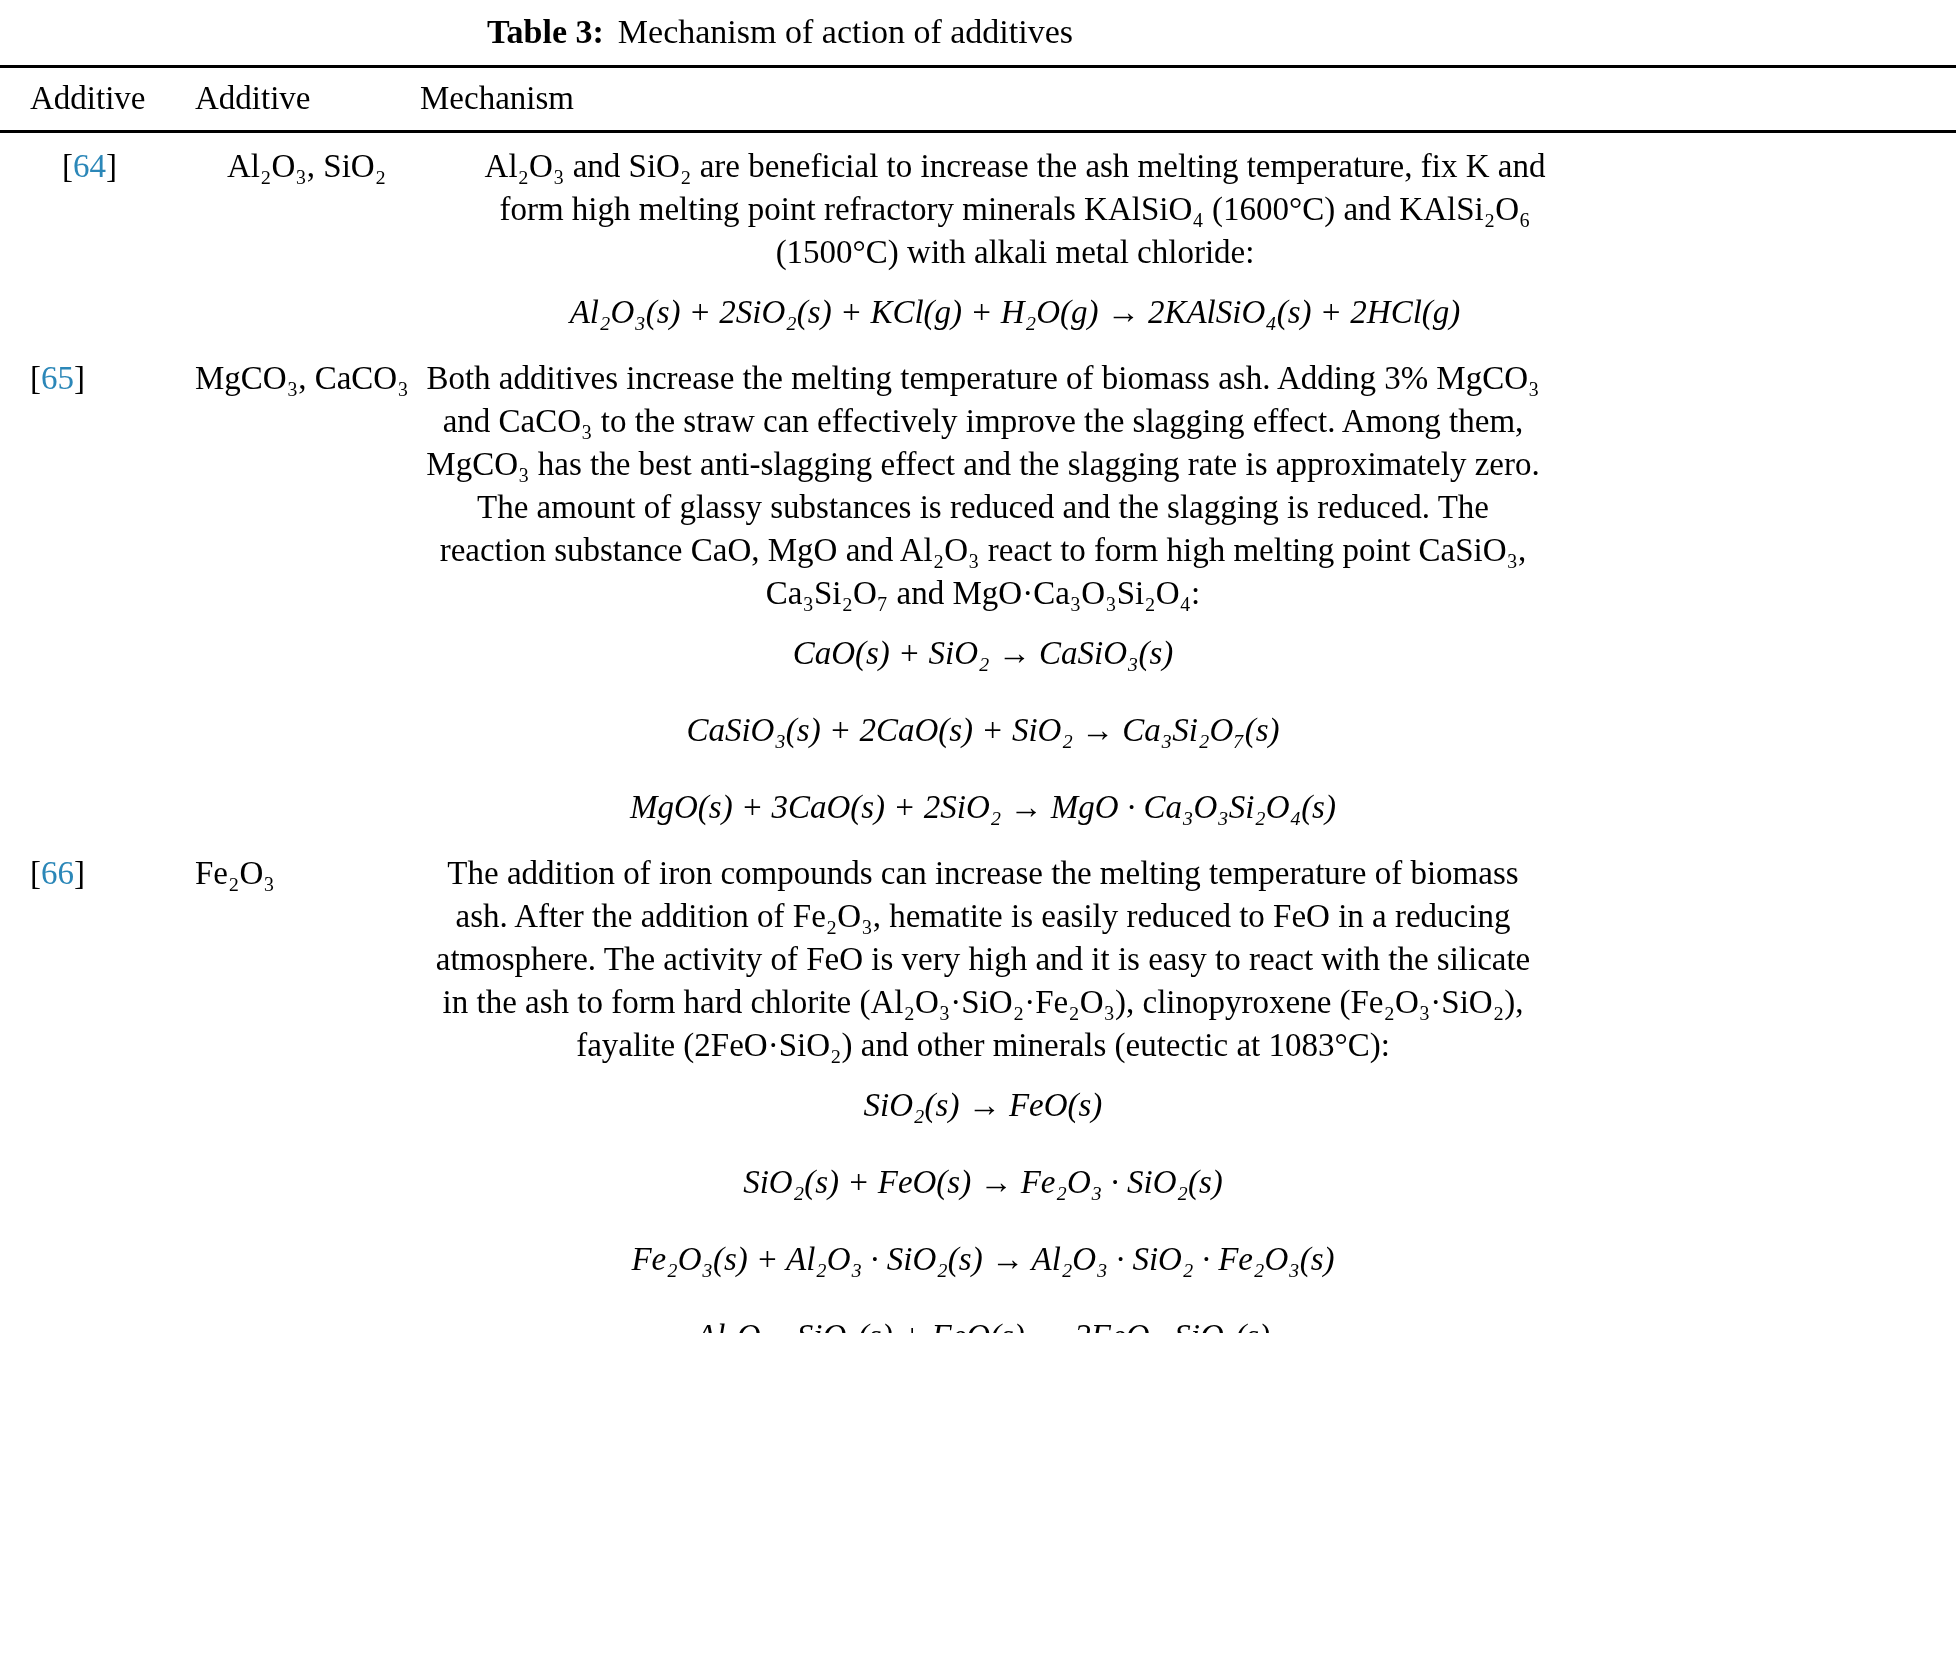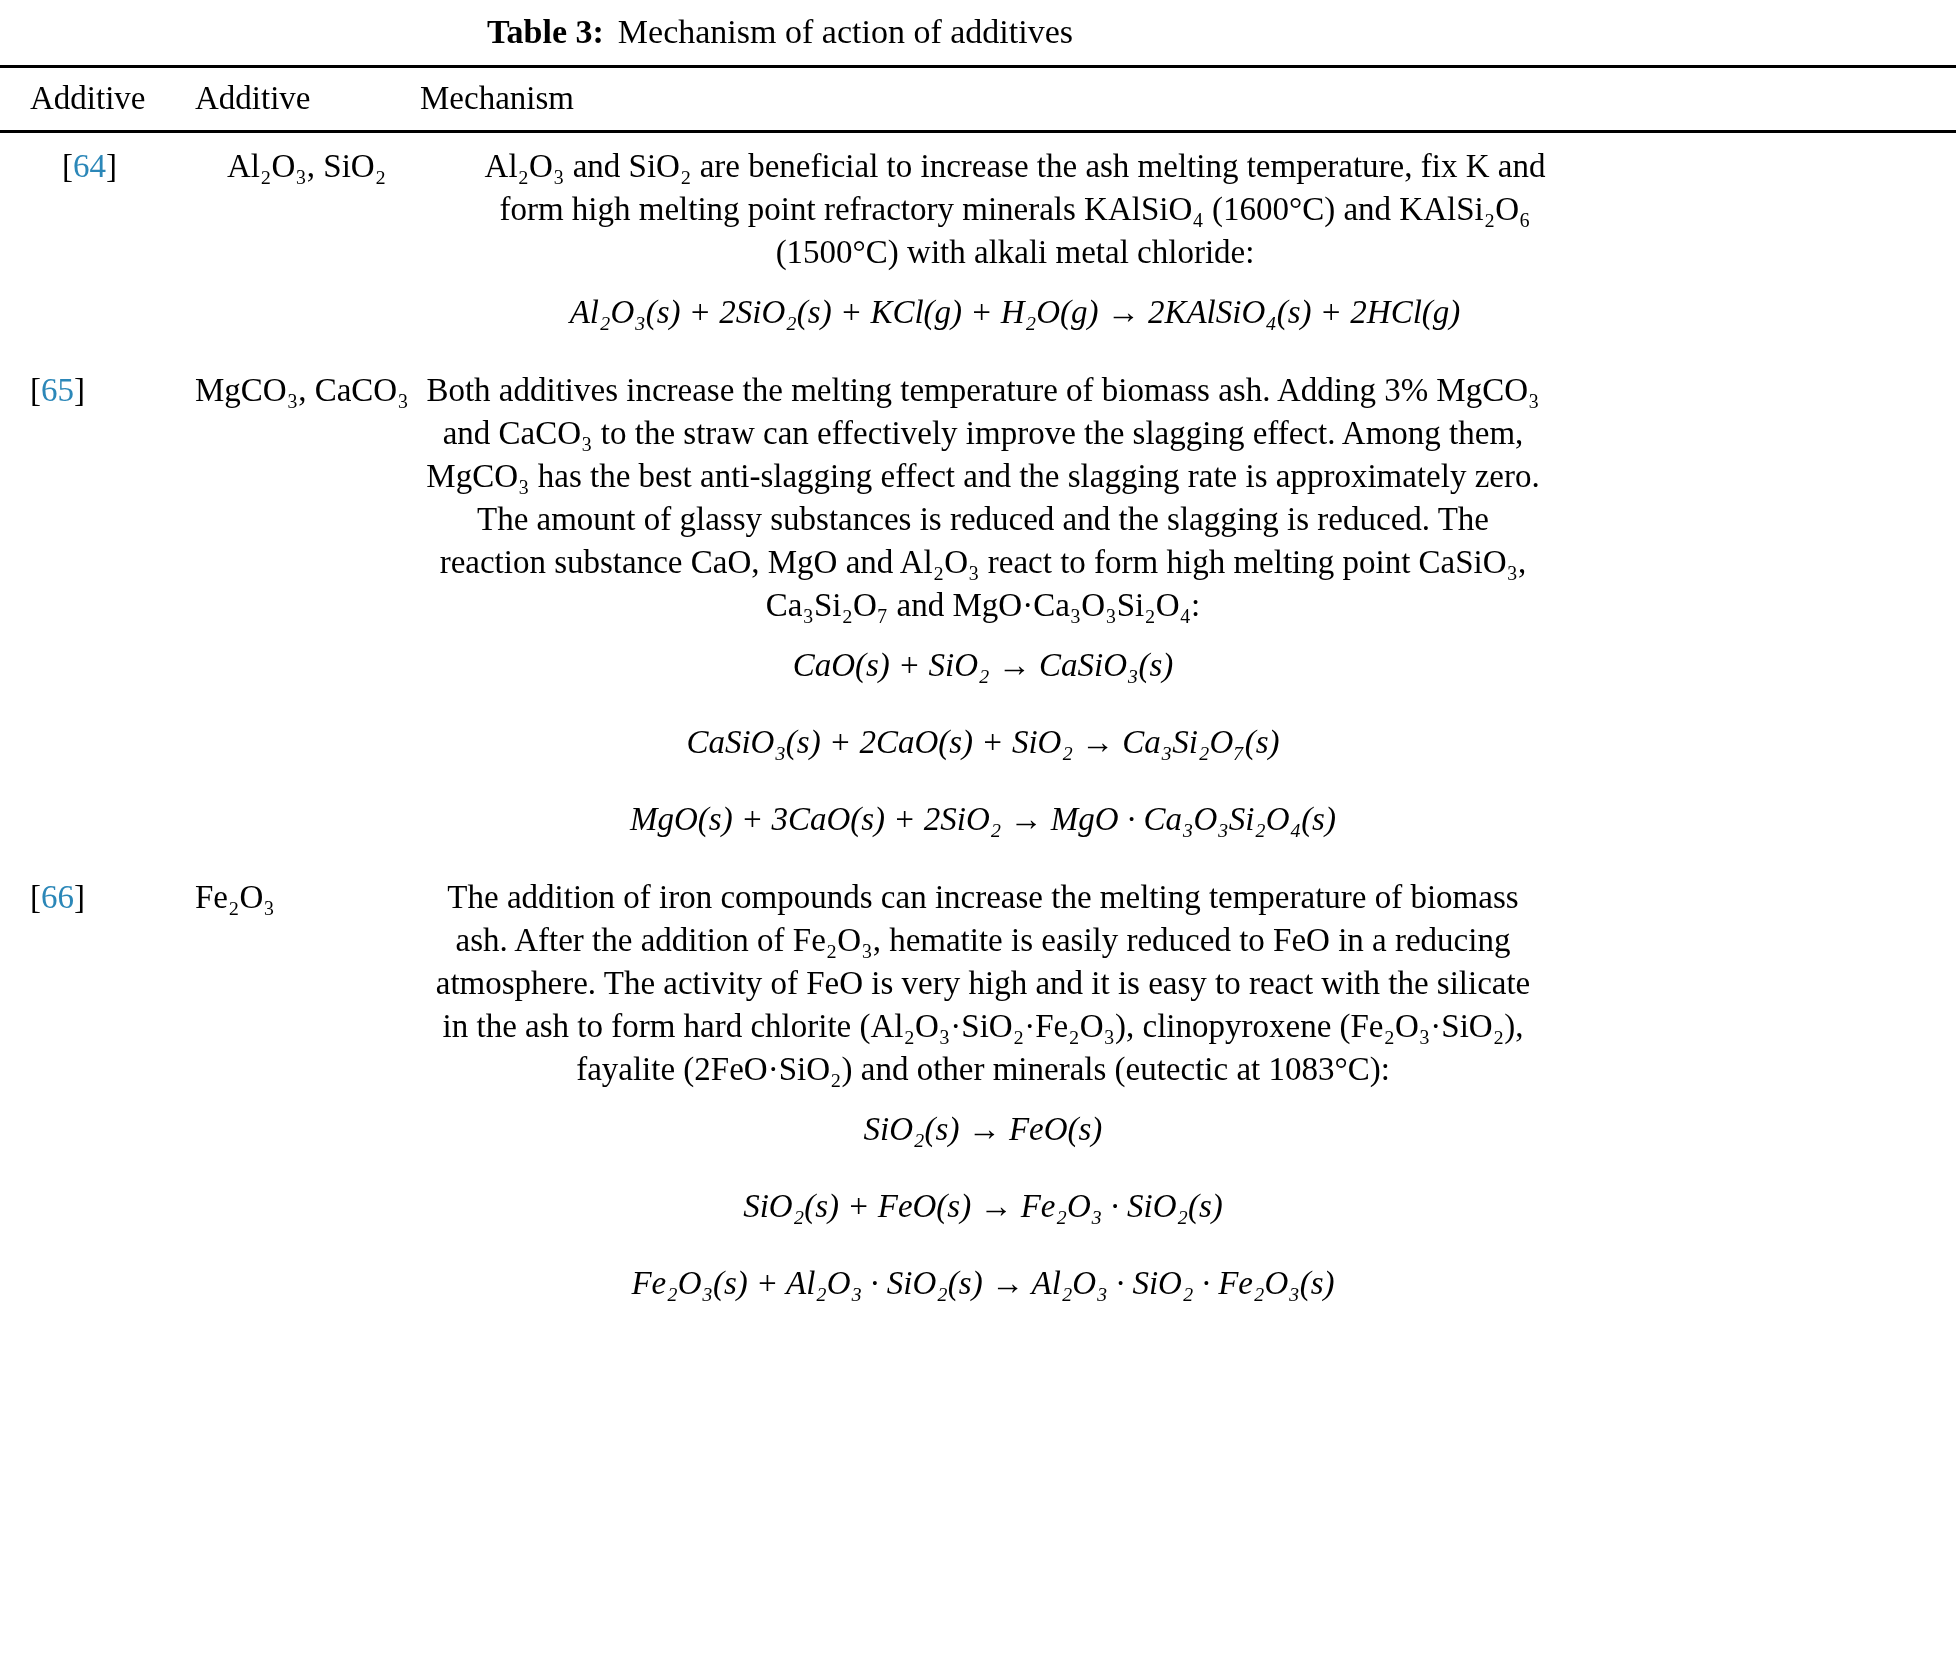--- a/index.html
+++ b/index.html
@@ -41,21 +41,21 @@
     box-sizing: border-box;
   }
   .tbody {
     padding-bottom: 8px;
   }
   .row {
     display: grid;
     grid-template-columns: 165px 225px 1126px;
     padding-left: 30px;
     box-sizing: border-box;
-    margin-top: 18px;
+    margin-top: 6px;
   }
   .row:first-child { margin-top: 12px; margin-left: 32px; }
   .cell { align-self: start; }
   .refnum {
     color: var(--ref-color, #2b87b8);
     text-decoration: none;
     cursor: pointer;
   }
   .mech p { margin: 0; text-align: center; }
   .mech .eq {

